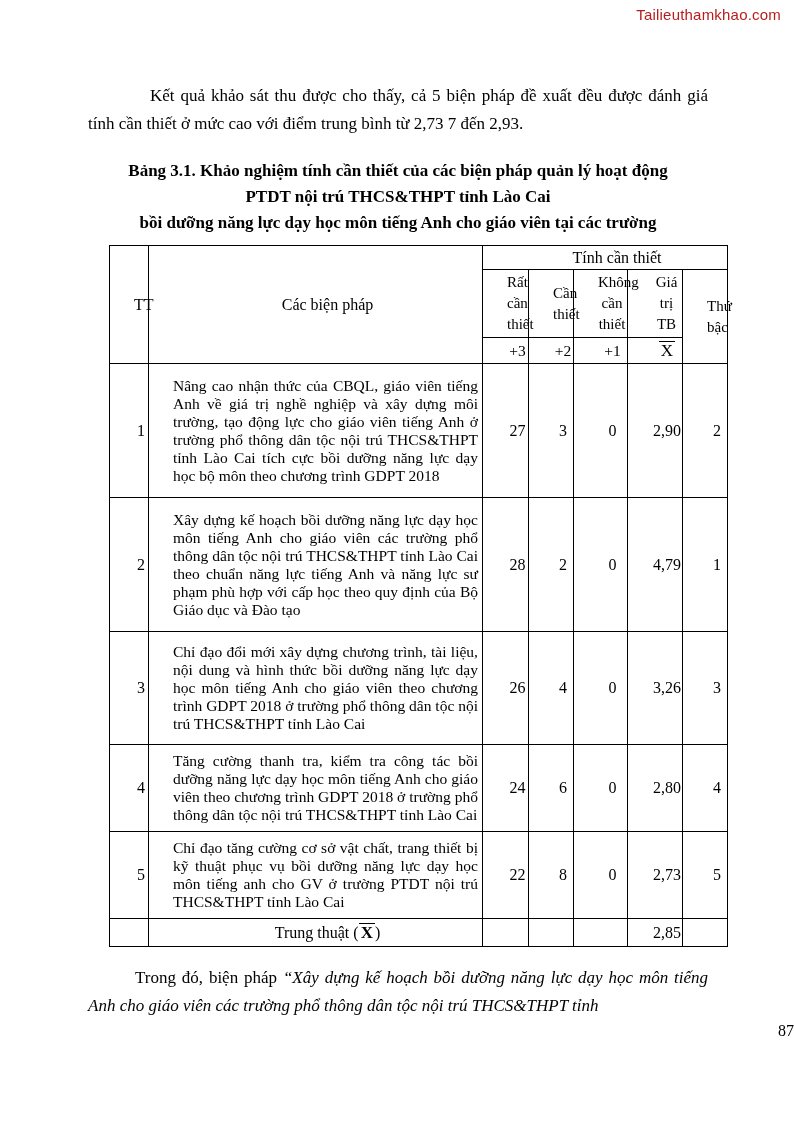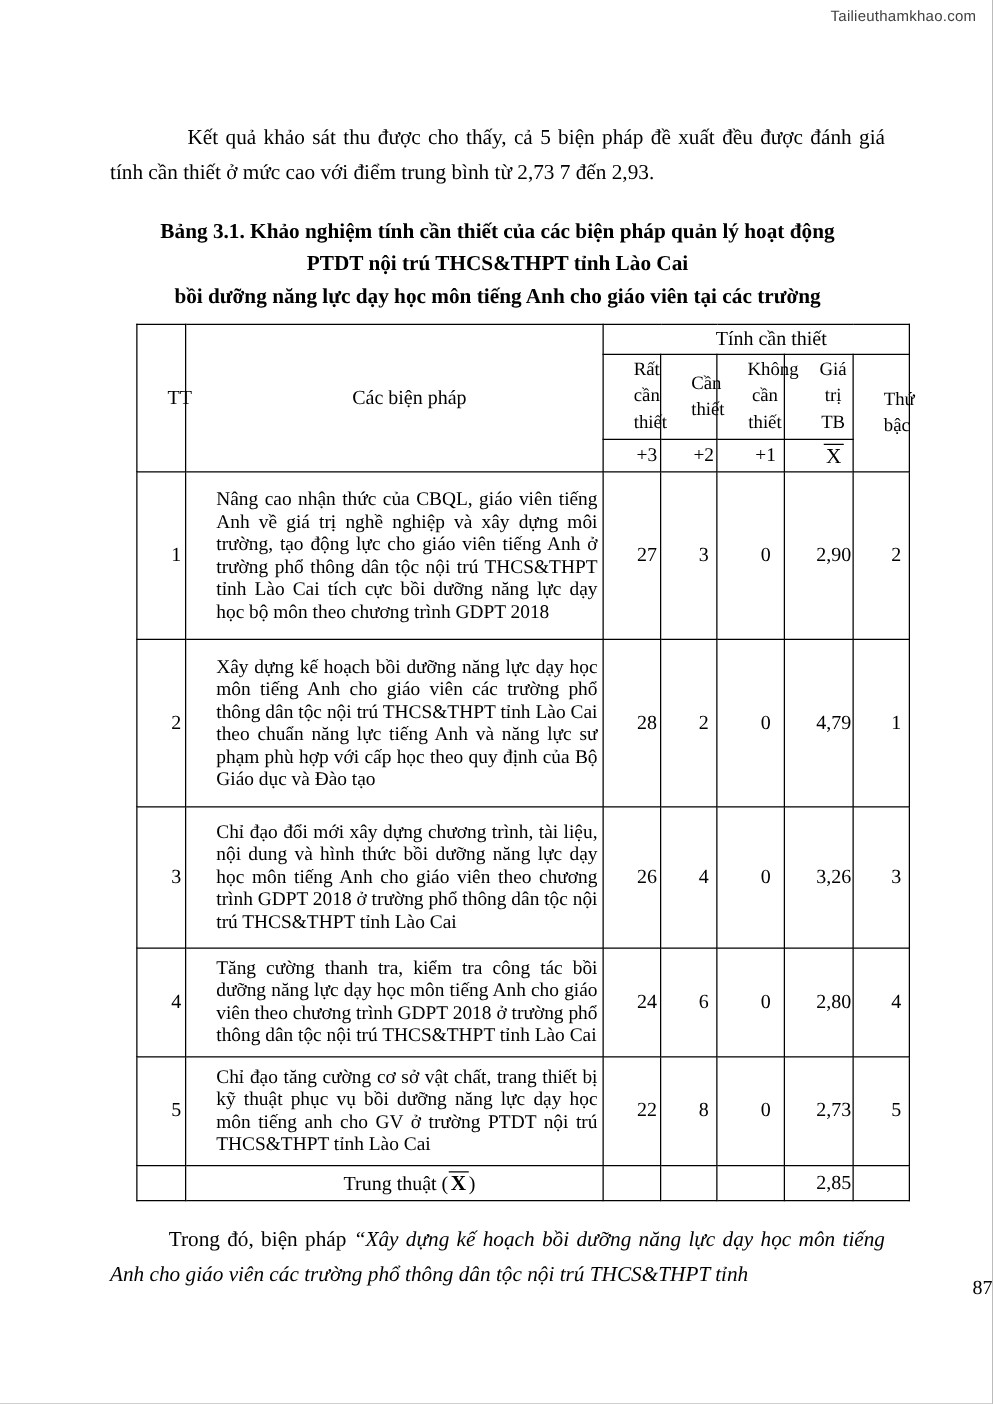--- a/index.html
+++ b/index.html
@@ -12,29 +12,29 @@
     background: #ffffff;
     font-family: "Liberation Serif", "DejaVu Serif", serif;
     color: #000;
     overflow: hidden;
   }
   .watermark {
     position: absolute;
     top: 6px;
     right: 13px;
     font-family: "Liberation Sans", "DejaVu Sans", sans-serif;
-    font-size: 12px;
-    color: #404040;
+    font-size: 15px;
+    color: #b91c1c;
     text-shadow: 1px 1px 0 #ffffff;
     letter-spacing: 0.2px;
   }
   .content {
     position: absolute;
     left: 88px;
-    top: 96px;
+    top: 82px;
     width: 620px;
   }
   .intro {
     font-size: 17px;
     line-height: 28px;
     text-align: justify;
     text-indent: 62px;
   }
   .caption {
     margin-top: 20px;

